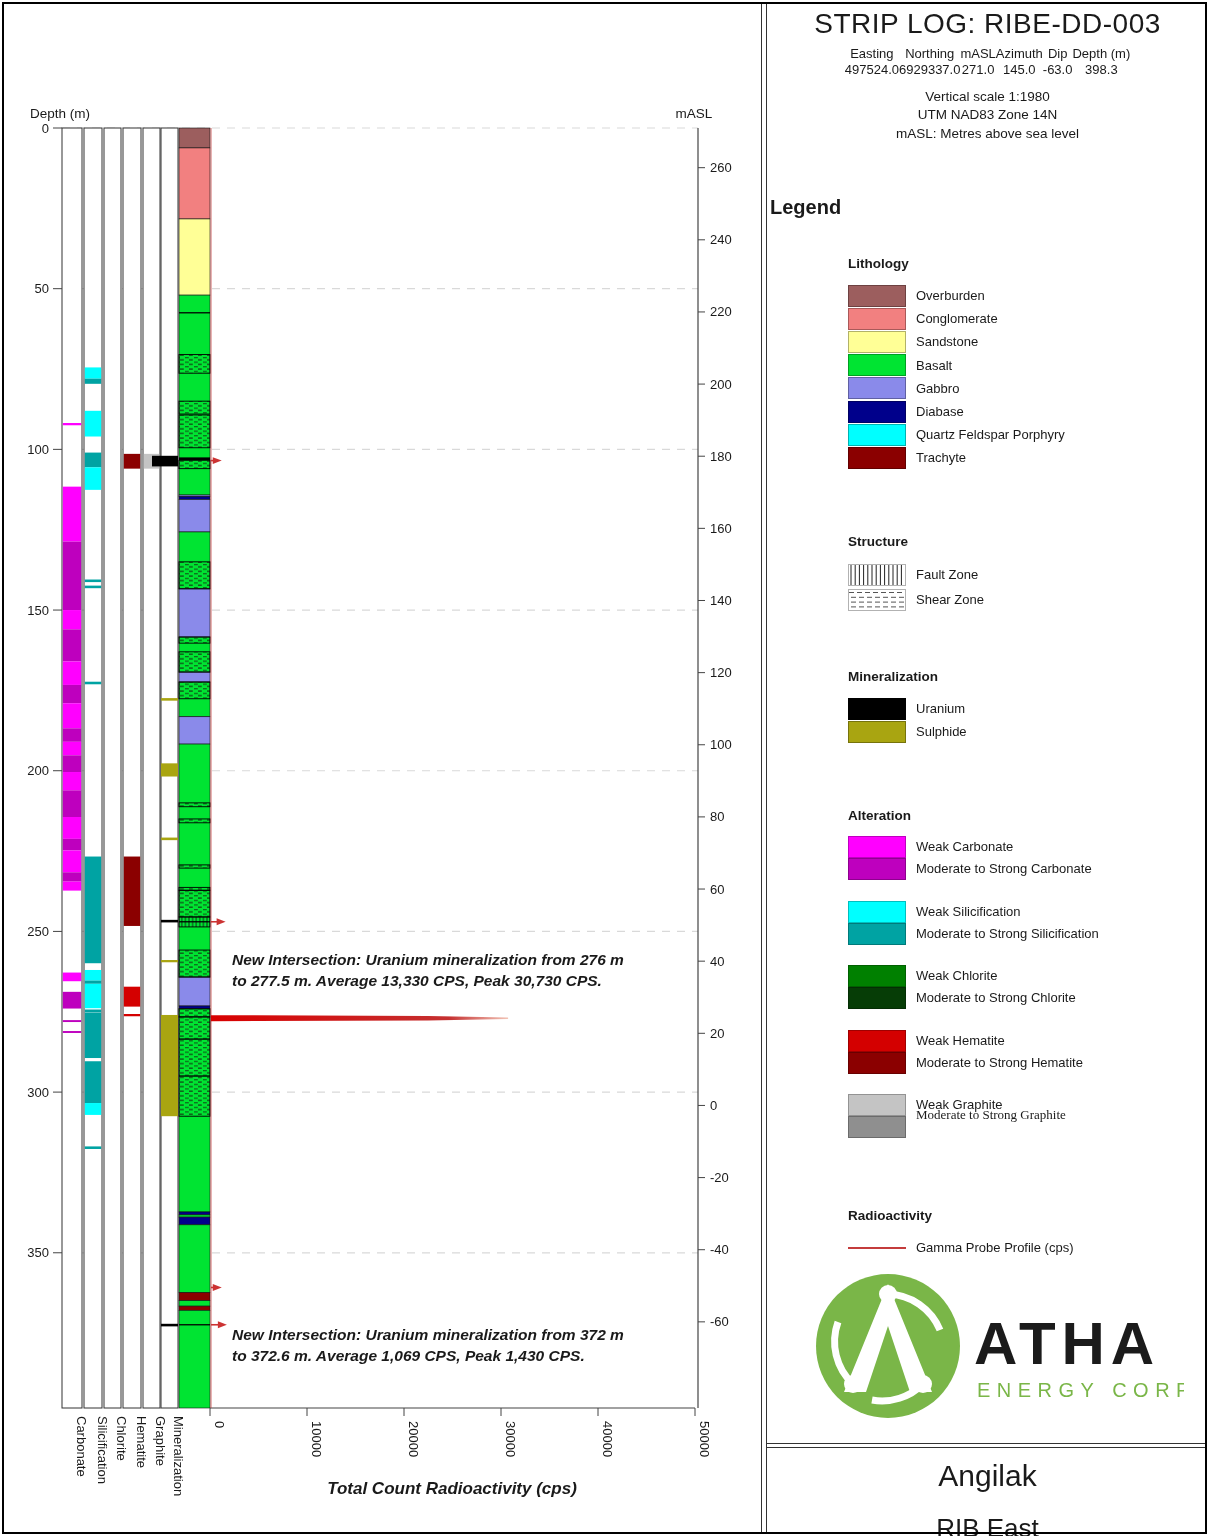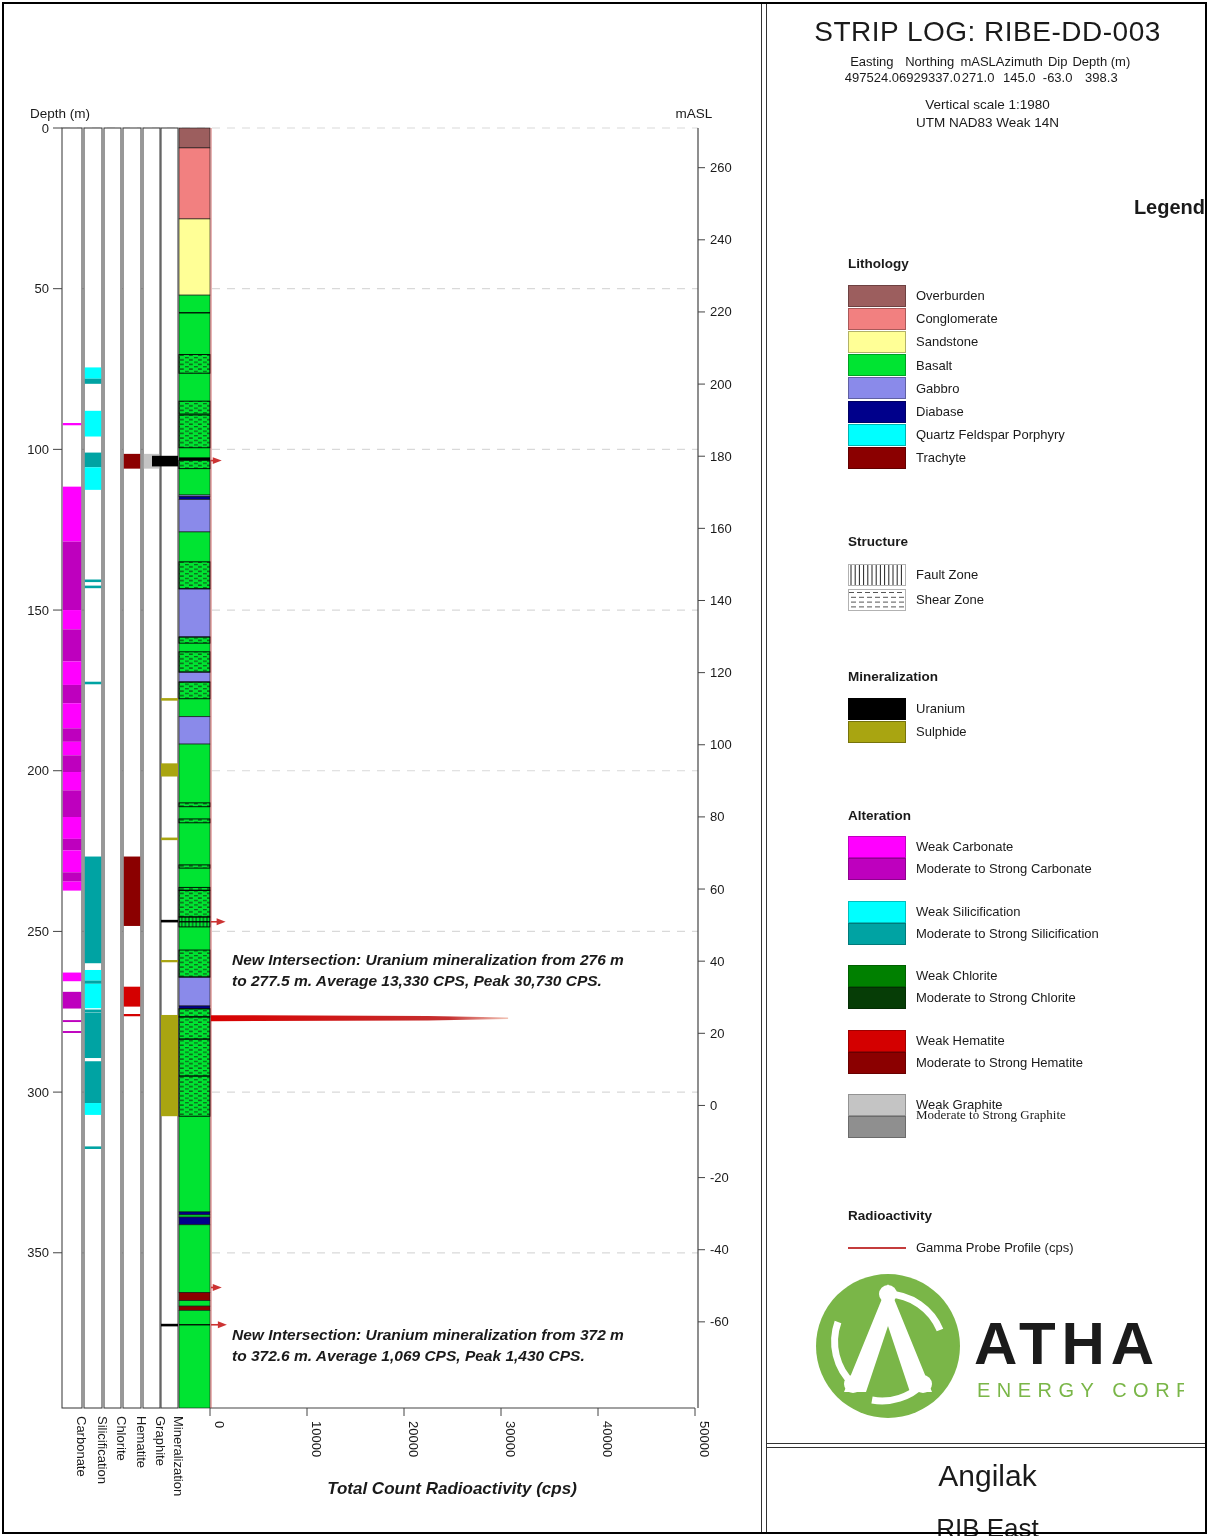--- a/index.html
+++ b/index.html
@@ -4,25 +4,25 @@
 <style>
   html,body{margin:0;padding:0;background:#fff;}
   .sheet{position:relative;width:1209px;height:1536px;background:#fff;
          font-family:"Liberation Sans",sans-serif;color:#1a1a1a;overflow:hidden;}
   .frame{position:absolute;inset:2px;border:2px solid #000;pointer-events:none;z-index:50;}
   .vdiv{position:absolute;top:4px;bottom:4px;width:1px;background:#333;}
   .hdiv{position:absolute;left:767px;right:4px;height:1px;background:#333;}
   #plot{position:absolute;left:0;top:0;}
   #plot text{font-family:"Liberation Sans",sans-serif;fill:#1a1a1a;}
   .rpanel{position:absolute;left:770px;top:4px;width:435px;height:1439px;}
-  .tb-title{font-size:28px;text-align:center;margin-top:12px;letter-spacing:.5px;white-space:nowrap;}
+  .tb-title{font-size:28px;text-align:center;margin-top:4px;letter-spacing:.5px;white-space:nowrap;}
   .tb-fields{display:flex;justify-content:center;margin-top:6px;}
   .tb-field{text-align:center;font-size:13px;line-height:1.25;}
   .tb-notes{text-align:center;font-size:13.5px;line-height:1.4;margin-top:9px;}
-  .legend-title{position:absolute;top:192px;left:0;right:0;text-align:right;font-size:20px;font-weight:bold;}
+  .legend-title{position:absolute;top:192px;left:0;right:0;text-align:left;font-size:20px;font-weight:bold;}
   .lsec{position:absolute;left:78px;right:6px;}
   .lsec h3{margin:0 0 13px 0;font-size:13.5px;font-weight:bold;}
   .li{display:flex;align-items:center;height:23.2px;}
   .sw{width:58px;height:22px;margin-right:10px;border:1px solid rgba(0,0,0,.30);box-sizing:border-box;flex:0 0 auto;}
   .li-label,.alt-label{font-size:13px;white-space:nowrap;}
   .li-str{display:flex;align-items:center;height:25px;}
   .alt-group{position:relative;height:44px;margin-bottom:20.5px;padding-left:44px;}
   .alt-sw{position:absolute;left:0;width:58px;height:22px;border:1px solid rgba(0,0,0,.25);box-sizing:border-box;}
   .alt-label{position:absolute;left:68px;line-height:22px;}
   .rad-line{width:58px;height:2px;margin-right:10px;flex:0 0 auto;}
@@ -304,21 +304,22 @@
           <div>Dip</div>
           <div class="v">-63.0</div>
         </div>
         <div class="tb-field">
           <div>Depth (m)</div>
           <div class="v">398.3</div>
         </div>
       </div>
     <div class="tb-notes">
       <div>Vertical scale 1:1980</div>
-      <div>UTM NAD83 Weak 14N</div>
+      <div>UTM NAD83 Zone 14N</div>
+      <div>mASL: Metres above sea level</div>
     </div>
     <div class="legend-title">Legend</div>
     <div id="legend-root">
         <div class="lsec" style="top: 252px;">
           <h3>Lithology</h3>
           <div class="li">
             <span class="sw" style="background: rgb(156, 94, 94);"></span>
             <span class="li-label">Overburden</span>
           </div>
           <div class="li">

